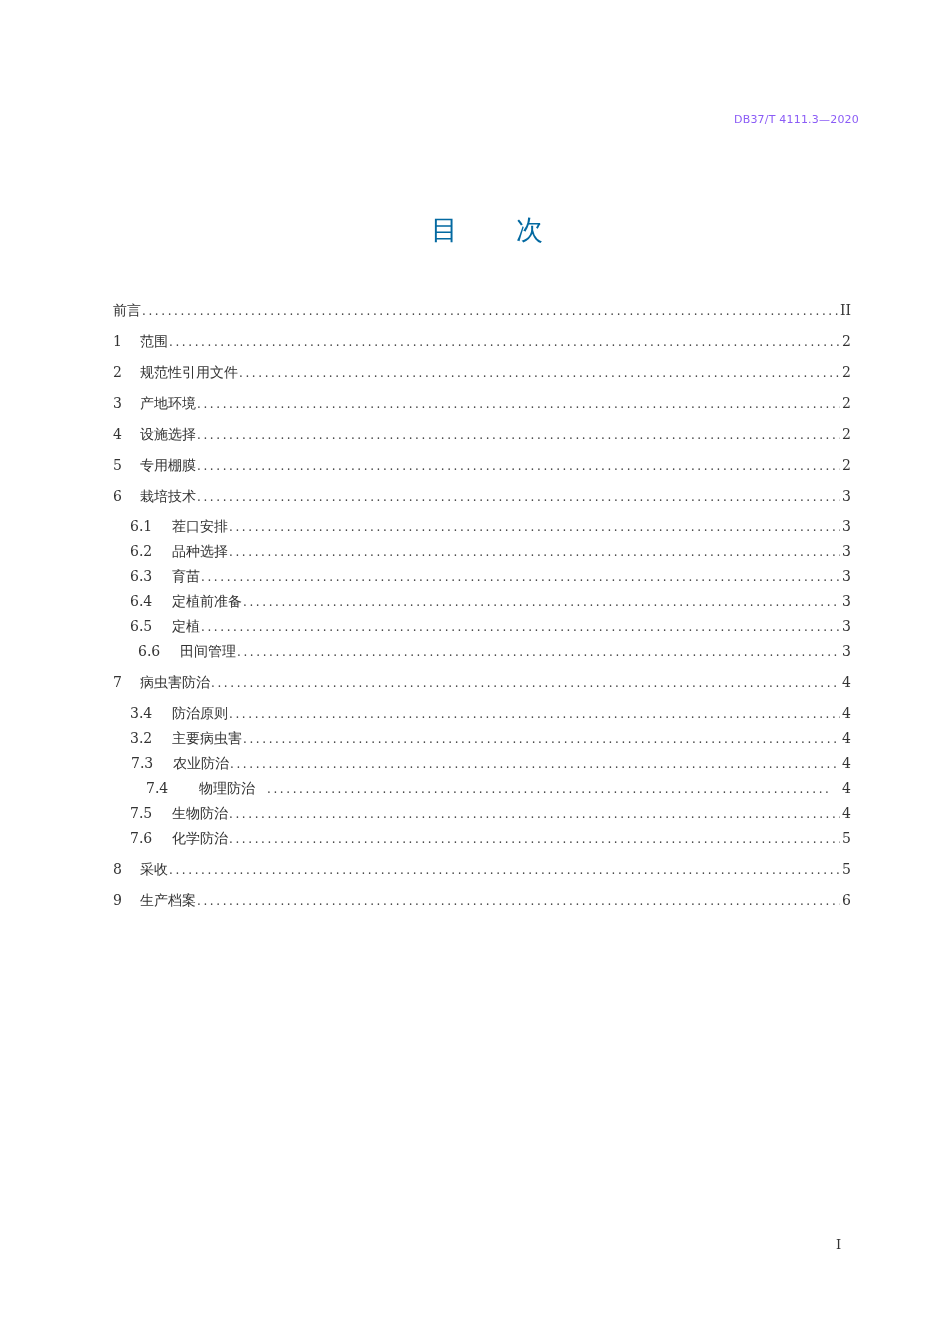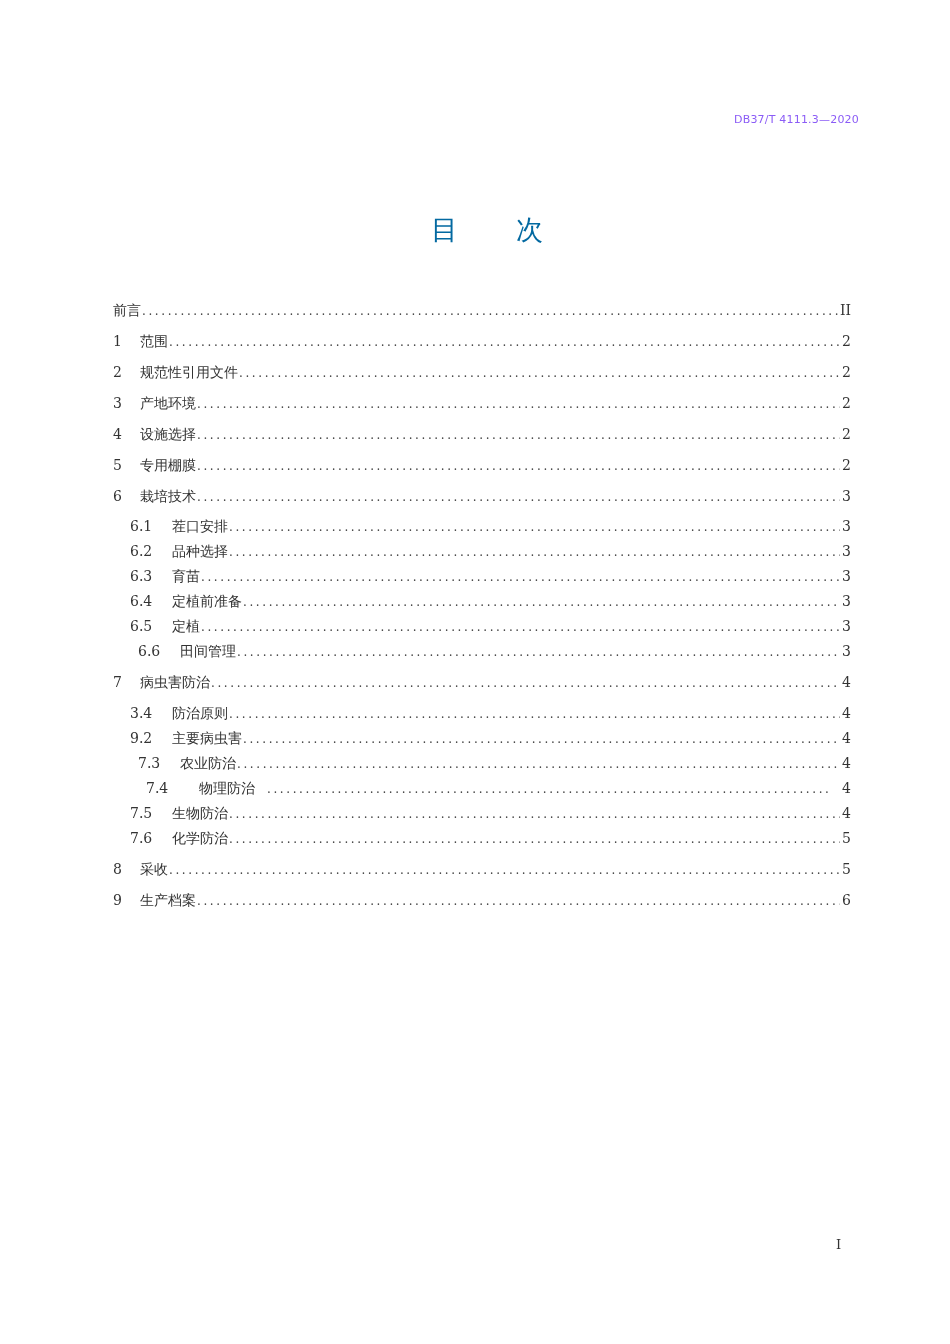--- a/index.html
+++ b/index.html
@@ -112,26 +112,26 @@
       <span class="dots">........................................................................................................................................................................................................</span>
       <span class="pg">4</span>
     </div>
     <div class="row l2" style="position: absolute; left: 0px; right: 0px; top: 403px;">
       <span class="num">3.4</span>
       <span class="lbl">防治原则</span>
       <span class="dots">........................................................................................................................................................................................................</span>
       <span class="pg">4</span>
     </div>
     <div class="row l2" style="position: absolute; left: 0px; right: 0px; top: 428px;">
-      <span class="num">9.2</span>
+      <span class="num">3.2</span>
       <span class="lbl">主要病虫害</span>
       <span class="dots">........................................................................................................................................................................................................</span>
       <span class="pg">4</span>
     </div>
-    <div class="row l2" style="position: absolute; left: 8px; right: 0px; top: 453px; justify-content: center;">
+    <div class="row l2" style="position: absolute; left: 1px; right: 0px; top: 453px; justify-content: center;">
       <span class="num">7.3</span>
       <span class="lbl">农业防治</span>
       <span class="dots">........................................................................................................................................................................................................</span>
       <span class="pg">4</span>
     </div>
     <div class="row l2" style="position: absolute; left: 16px; right: 0px; top: 478px; gap: 11px;">
       <span class="num">7.4</span>
       <span class="lbl">物理防治</span>
       <span class="dots">........................................................................................................................................................................................................</span>
       <span class="pg">4</span>

